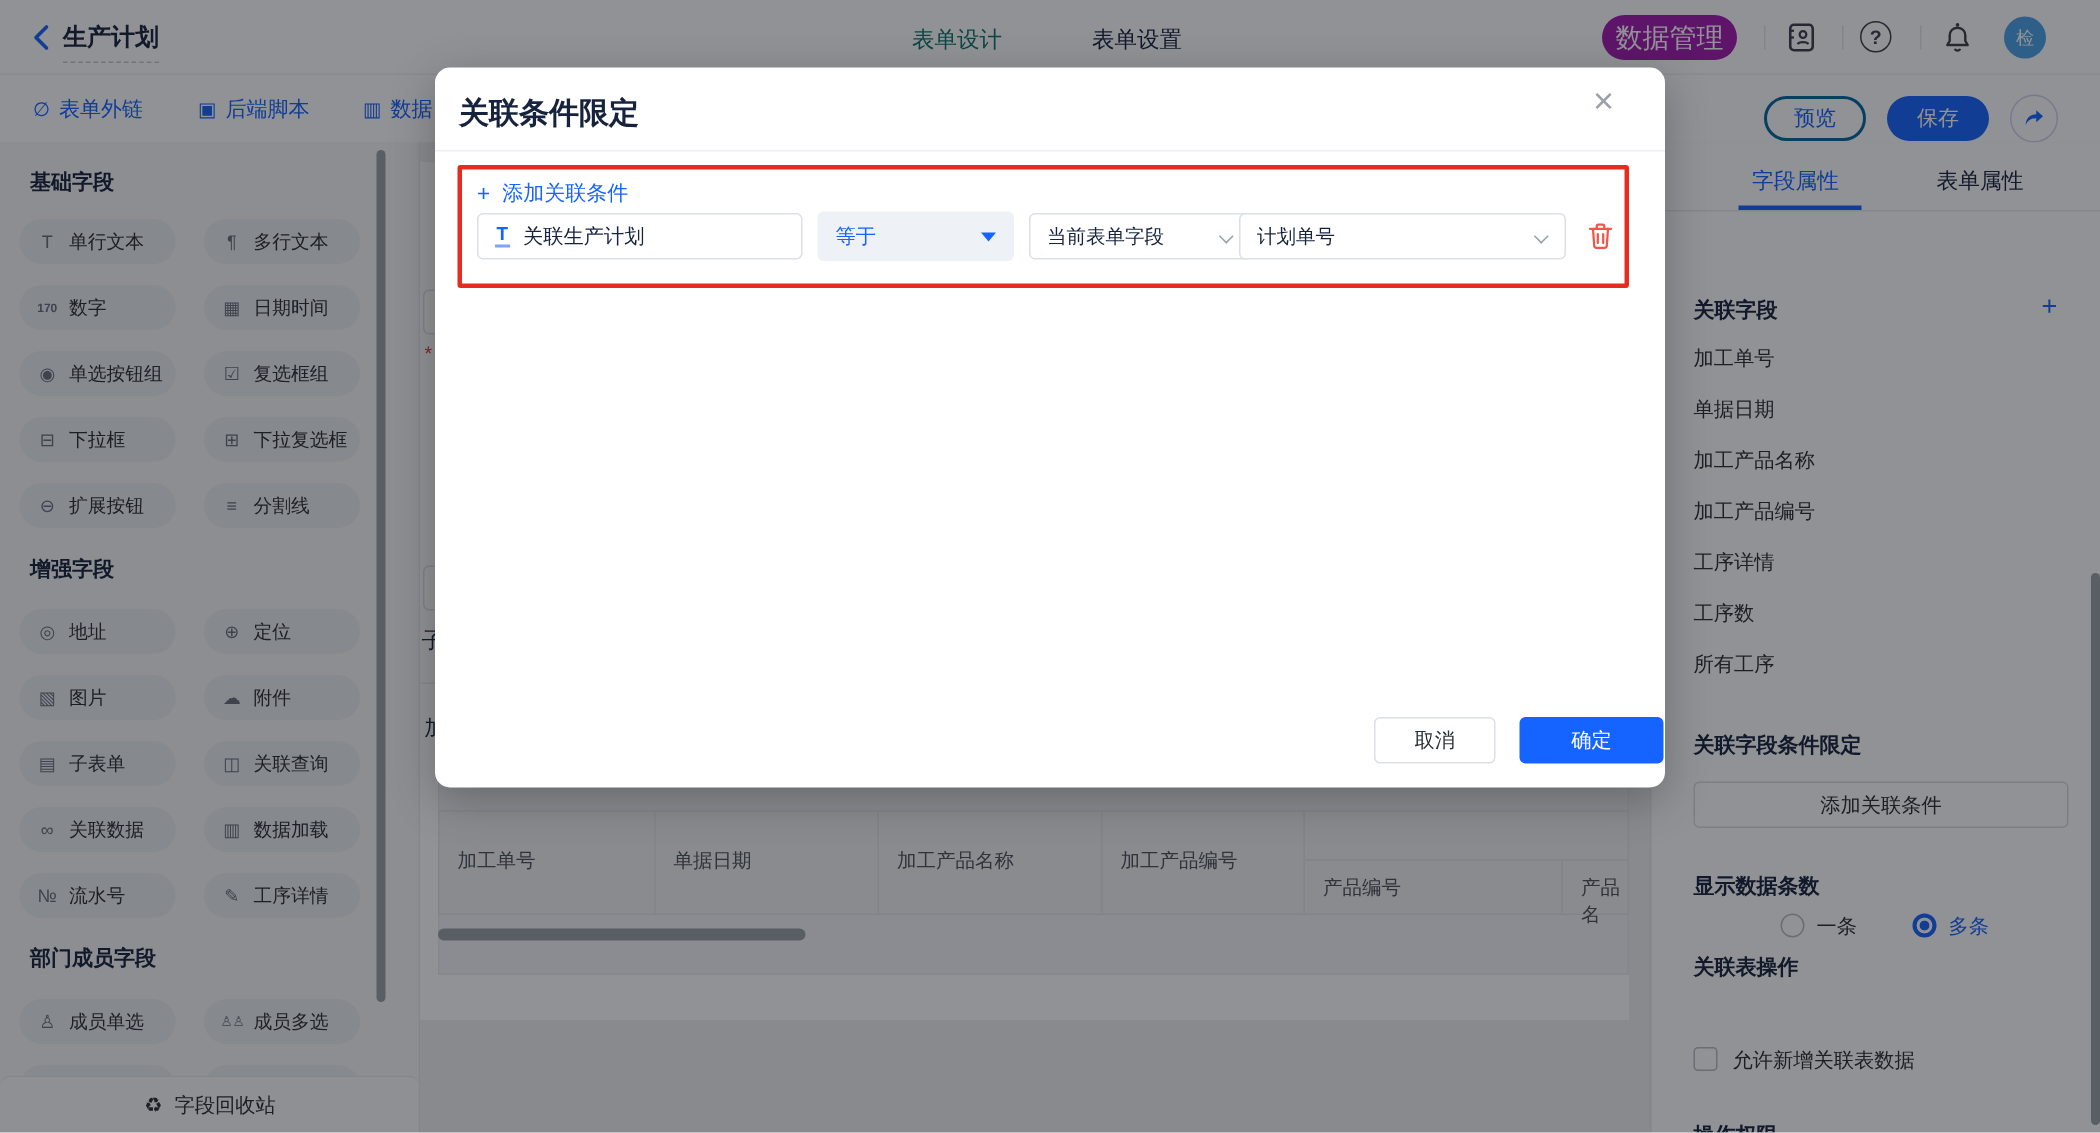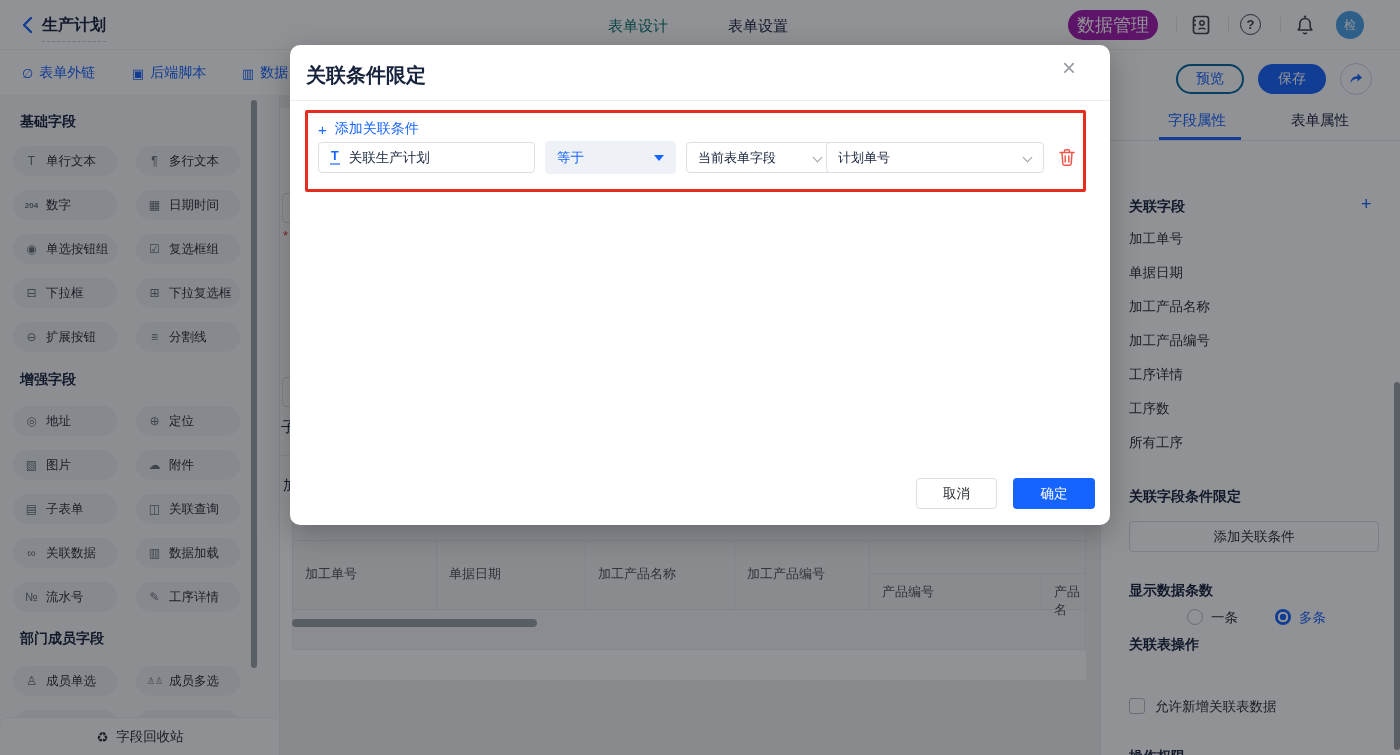--- a/index.html
+++ b/index.html
@@ -125,21 +125,21 @@
     border-right:5px solid transparent; border-top:6px solid #1664ff; }
   .f-sel { position:absolute; top:97px; height:31px; border:1px solid #dcdfe6; border-radius:4px;
     background:#fff; display:flex; align-items:center; font-size:13px; color:#17233d;
     padding:0 11px; cursor:pointer; }
   .chev { width:7px; height:7px; border-right:1.5px solid #9aa0a8; border-bottom:1.5px solid #9aa0a8;
     transform:rotate(45deg); display:inline-block; position:absolute; right:12px; top:11px; }
   .trash { position:absolute; left:768px; top:103px; color:#f0574a; cursor:pointer; }
   .m-cancel { position:absolute; left:626px; top:433px; width:81px; height:31px; border:1px solid #dcdfe6;
     border-radius:4px; background:#fff; font-size:13.5px; color:#2b2f36; display:flex;
     align-items:center; justify-content:center; cursor:pointer; }
-  .m-ok { position:absolute; left:723px; top:433px; width:82px; height:31px; border-radius:4px;
+  .m-ok { position:absolute; left:723px; top:433px; width:96px; height:31px; border-radius:4px;
     background:#1664ff; font-size:13.5px; color:#fff; display:flex; align-items:center;
     justify-content:center; cursor:pointer; }
 </style>
 </head>
 <body>
 
 <div id="app">
 
   <div class="header">
     <svg class="back-ic" width="16" height="18" viewBox="0 0 16 18">
@@ -195,21 +195,21 @@
 
     <div class="pill" style="left:13px;top:51px">
         <span class="pi">T</span>
         <span>单行文本</span>
       </div>
     <div class="pill" style="left:136px;top:51px">
         <span class="pi">¶</span>
         <span>多行文本</span>
       </div>
     <div class="pill" style="left:13px;top:95px">
-        <span class="pi num">204</span>
+        <span class="pi num">170</span>
         <span>数字</span>
       </div>
     <div class="pill" style="left:136px;top:95px">
         <span class="pi">▦</span>
         <span>日期时间</span>
       </div>
     <div class="pill" style="left:13px;top:139px">
         <span class="pi">◉</span>
         <span>单选按钮组</span>
       </div>

